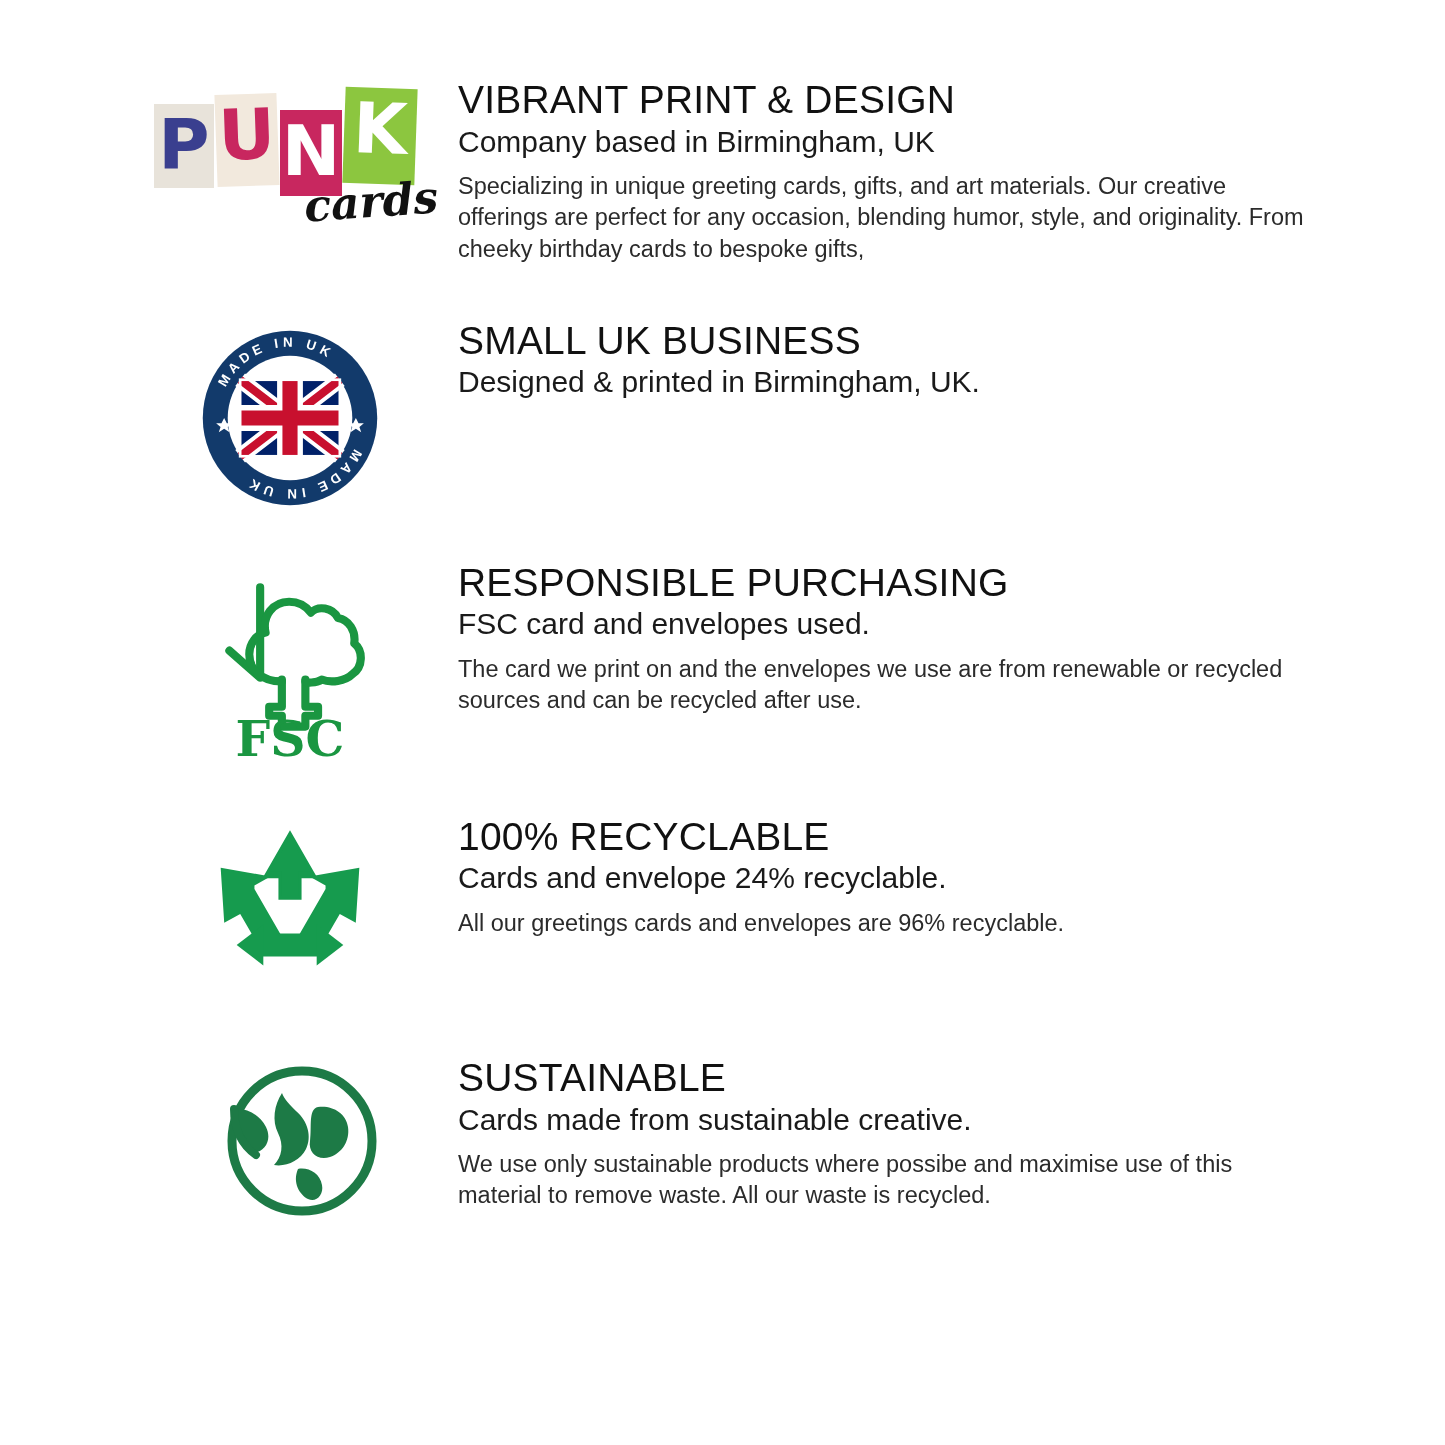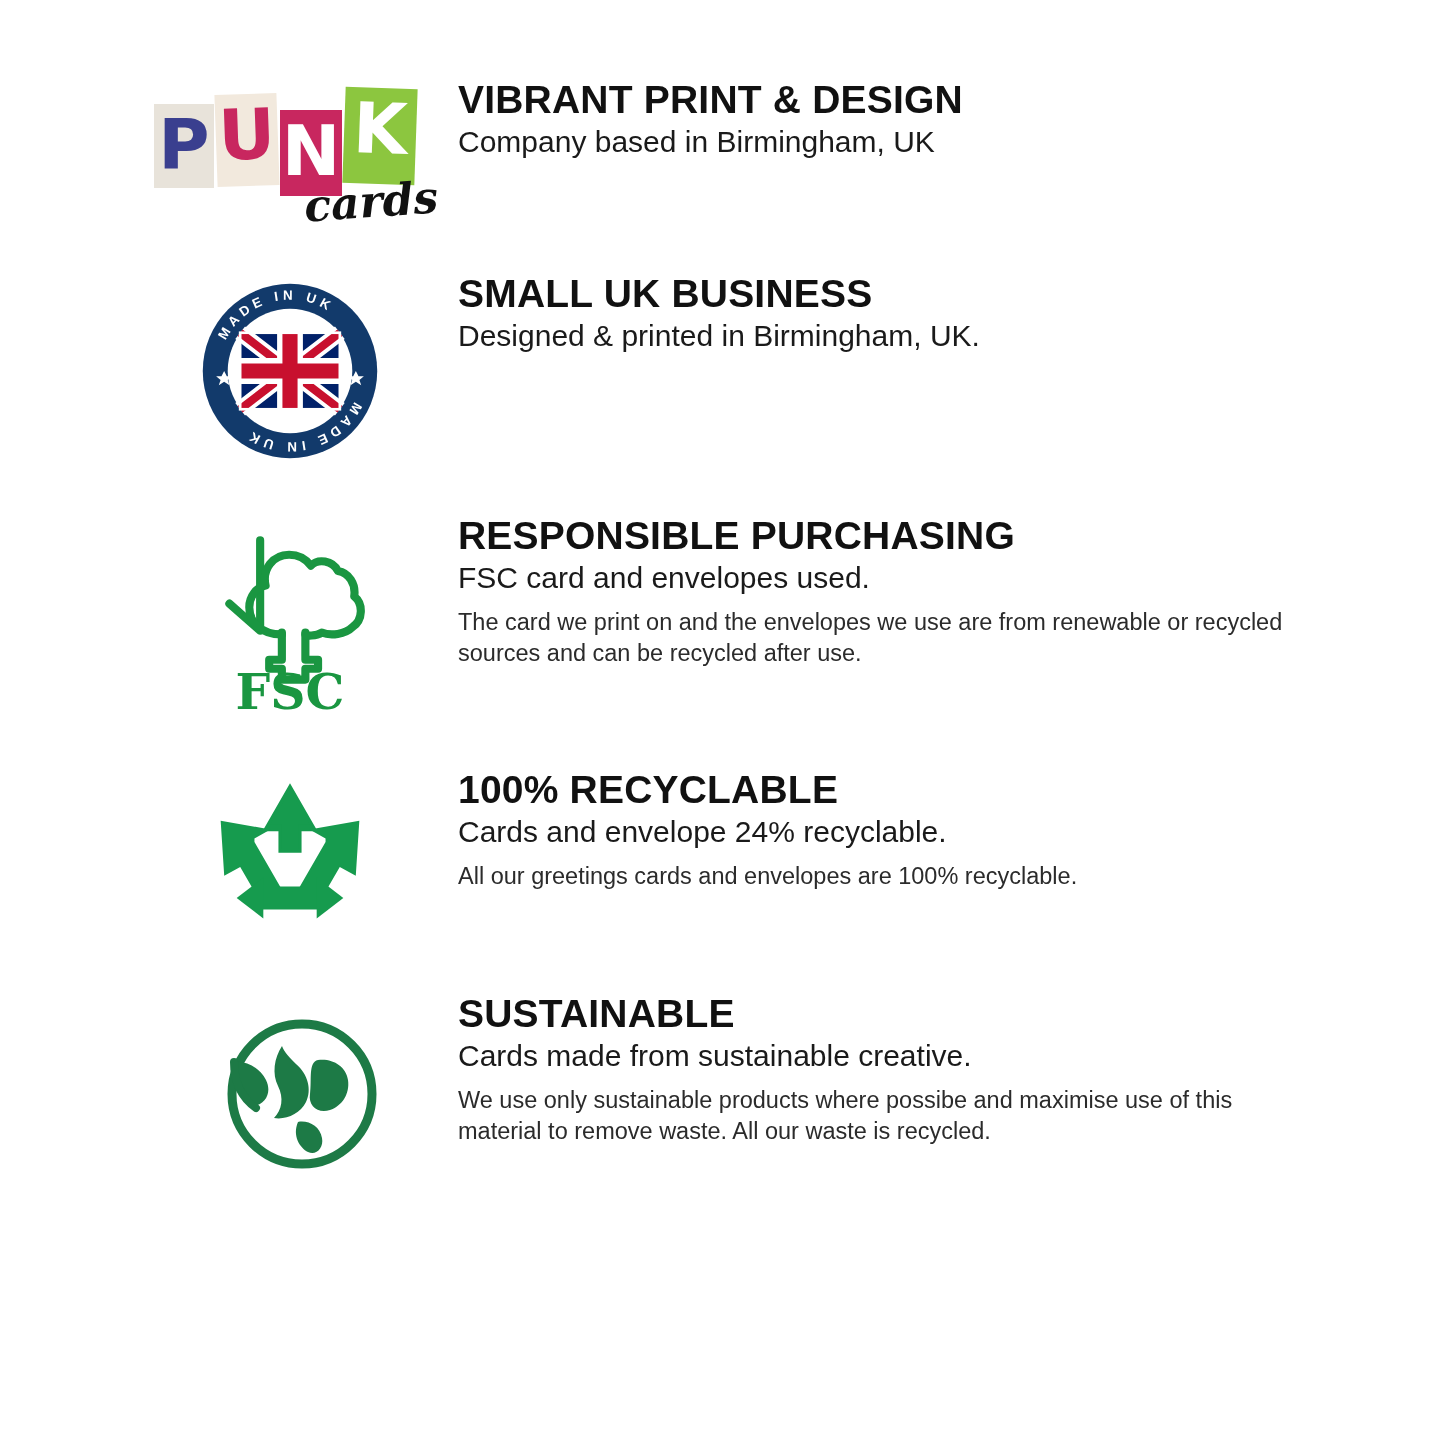--- a/index.html
+++ b/index.html
@@ -15,36 +15,36 @@
     width: 1445px;
     height: 1445px;
     position: relative;
     padding: 78px 130px 40px 130px;
   }
   .row {
     display: flex;
     align-items: flex-start;
     margin-bottom: 54px;
   }
-  .row:last-child { margin-bottom: 0; }
+  .row:last-child { margin-bottom: 0; align-items: center; }
   .icon-cell {
     width: 320px;
     min-width: 320px;
     display: flex;
     justify-content: center;
     align-items: flex-start;
     padding-top: 10px;
   }
   .text-cell {
     flex: 1;
     padding-left: 8px;
   }
   .headline {
     font-size: 39px;
-    font-weight: bold;
+    font-weight: normal;
     letter-spacing: 0.2px;
     line-height: 1.12;
     color: #111111;
     margin-bottom: 2px;
   }
   .subhead {
     font-size: 30px;
     font-weight: 400;
     line-height: 1.18;
     color: #1a1a1a;
@@ -123,20 +123,21 @@
         </div>
         <div class="pl-box pl-k">
           <span>K</span>
         </div>
         <div class="punk-cards">cards</div>
       </div>
     </div>
     <div class="text-cell">
       <div class="headline">VIBRANT PRINT &amp; DESIGN</div>
       <div class="subhead">Company based in Birmingham, UK</div>
+      <div class="body">Specializing in unique greeting cards, gifts, and art materials. Our creative offerings are perfect for any occasion, blending humor, style, and originality. From cheeky birthday cards to bespoke gifts,</div>
     </div>
   </div>
 
   <div class="row">
     <div class="icon-cell">
       <svg class="uk-badge" viewBox="0 0 200 200">
         <circle cx="100" cy="100" r="98" fill="#123a6b"></circle>
         <circle cx="100" cy="100" r="70" fill="#ffffff"></circle>
 
         <g>
@@ -196,21 +197,21 @@
           <path d="M140,72 L110,124 L134,138 L156,100 L174,110 L178,48 L122,58 L140,68 Z"></path>
           <path d="M58,148 L58,122 L142,122 L142,148 Z"></path>
           <path d="M40,135 L70,112 L70,158 Z"></path>
           <path d="M160,135 L130,112 L130,158 Z"></path>
         </g>
       </svg>
     </div>
     <div class="text-cell">
       <div class="headline">100% RECYCLABLE</div>
       <div class="subhead">Cards and envelope 24% recyclable.</div>
-      <div class="body">All our greetings cards and envelopes are 100% recyclable.</div>
+      <div class="body">All our greetings cards and envelopes are 96% recyclable.</div>
     </div>
   </div>
 
   <div class="row">
     <div class="icon-cell">
       <svg class="globe" viewBox="0 0 200 180">
         <circle cx="112" cy="92" r="70" fill="none" stroke="#1d7a46" stroke-width="9"></circle>
         <path d="M92,44 C84,56 82,72 88,84 C94,96 92,108 84,116 C96,118 110,112 116,100 C122,88 118,72 106,62 C100,56 94,50 92,44 Z" fill="#1d7a46"></path>
         <path d="M128,58 C142,56 156,64 158,78 C160,92 152,104 140,108 C128,112 118,104 120,92 C122,78 118,60 128,58 Z" fill="#1d7a46"></path>
         <path d="M108,120 C118,118 130,124 132,136 C134,146 126,154 118,150 C110,146 102,134 108,120 Z" fill="#1d7a46"></path>

